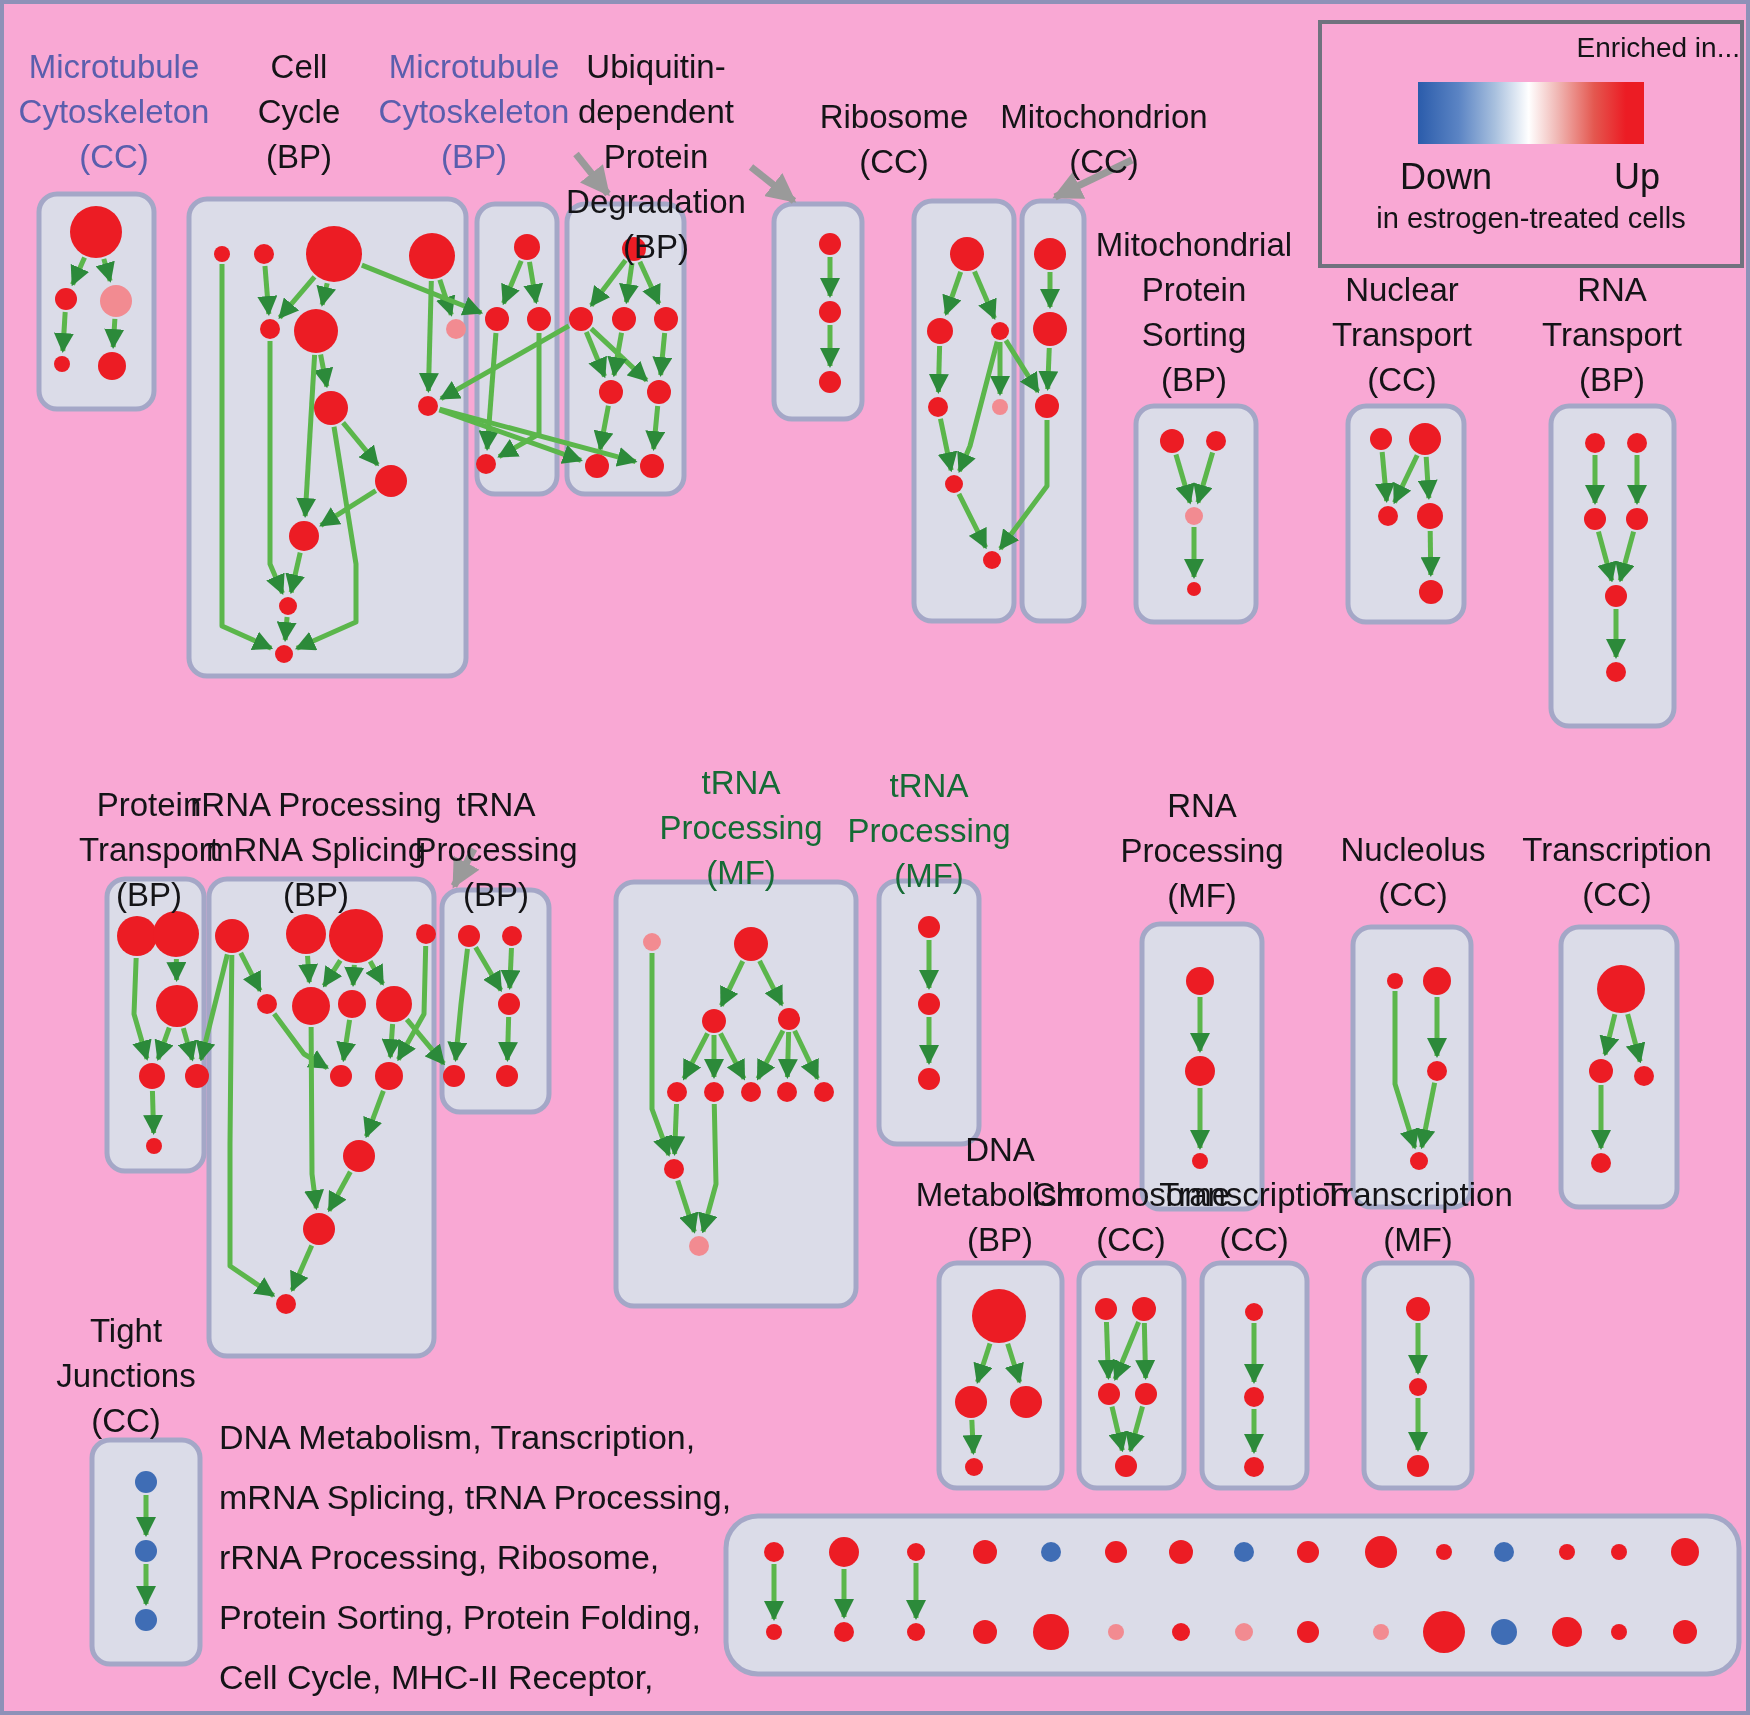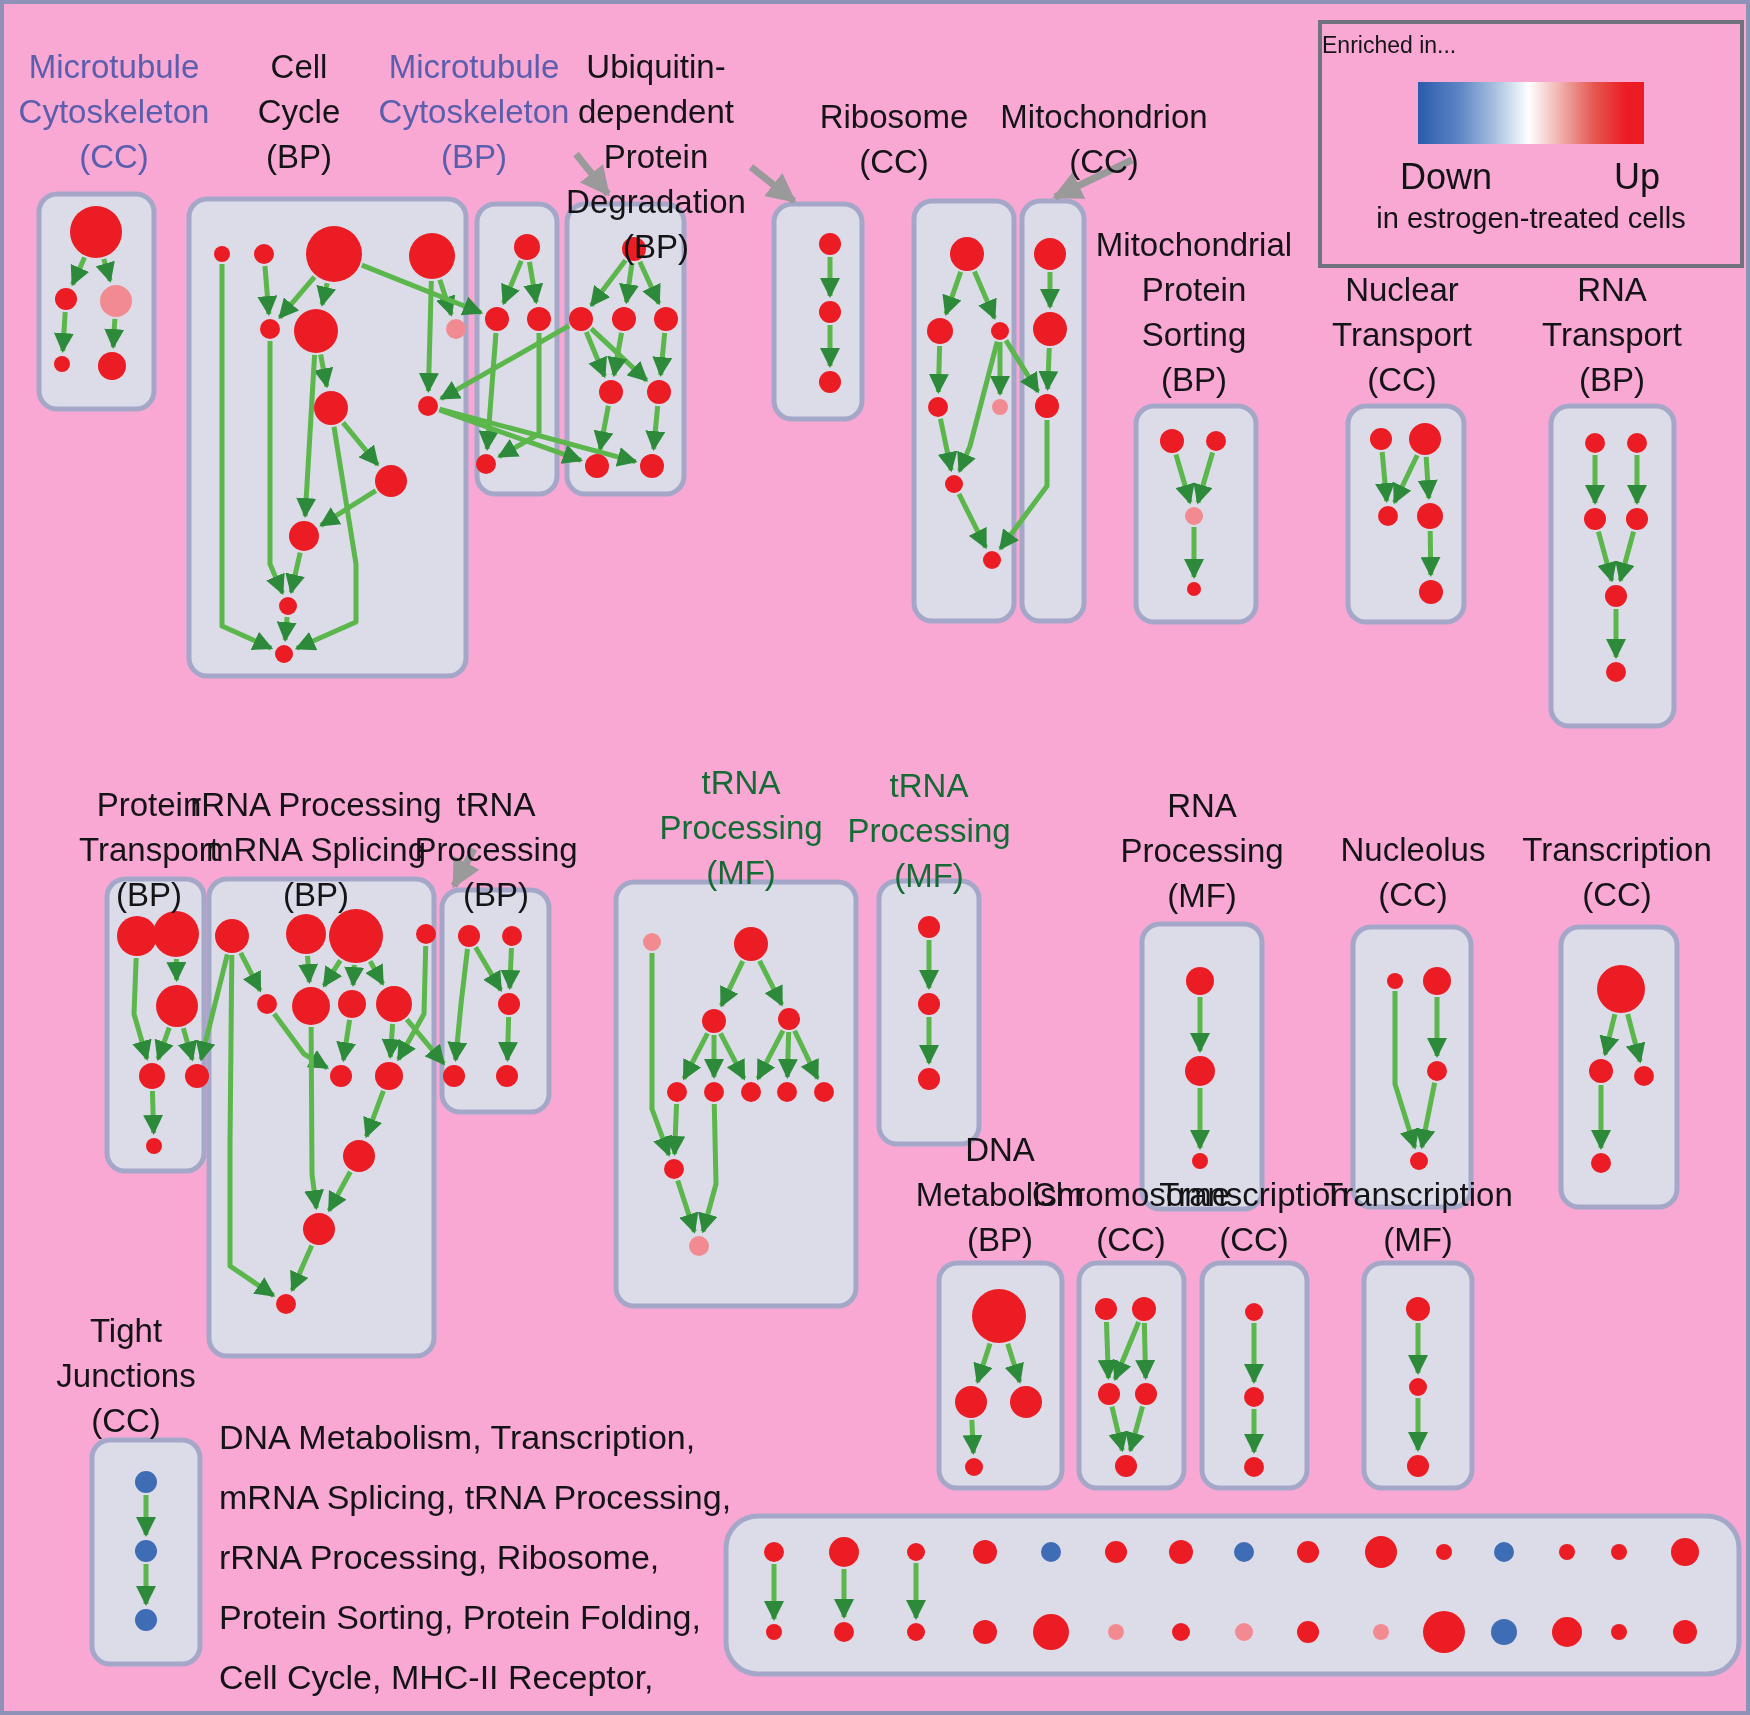--- a/index.html
+++ b/index.html
@@ -5,21 +5,21 @@
   html,body{margin:0;padding:0;background:#a9abc9;font-family:"Liberation Sans", sans-serif;}
   #stage{position:relative;width:1750px;height:1715px;background:#f9a8d4;border:4px solid #8e91b8;box-sizing:border-box;overflow:hidden;}
   #diagram{position:absolute;left:0;top:0;}
   .glabel{position:absolute;width:460px;text-align:center;font-size:33px;line-height:45px;white-space:pre-line;color:#141417;letter-spacing:0px;}
   .glabel.blue{color:#5a5ead;}
   .glabel.green{color:#156b35;}
   .glabel.black{color:#141417;}
   #text-block{position:absolute;font-size:34px;line-height:60px;white-space:pre-line;color:#141417;}
   
   #legend{position:absolute;left:1314px;top:16px;width:426px;height:248px;border:4px solid #70727e;box-sizing:border-box;}
-  #legend .title{position:absolute;top:8px;left:0;width:100%;text-align:left;font-size:23px;color:#141417;}
+  #legend .title{position:absolute;top:8px;left:0;width:100%;text-align:right;font-size:28px;color:#141417;}
   #legend .bar{position:absolute;left:96px;top:58px;width:226px;height:62px;
      background:linear-gradient(90deg,#2b5cab 0%,#5b84c4 18%,#a8c0de 34%,#ffffff 49%,#f0b6b3 62%,#e4574f 78%,#ec1c24 92%,#ec1c24 100%);}
   #legend .down{position:absolute;left:78px;top:132px;font-size:36px;color:#141417;}
   #legend .up{position:absolute;left:292px;top:132px;font-size:36px;color:#141417;}
   #legend .sub1{position:absolute;top:178px;left:0;width:100%;text-align:center;font-size:29px;color:#141417;}
   #legend .sub2{position:absolute;top:210px;left:0;width:100%;text-align:center;font-size:29px;color:#141417;}
 </style>
 </head>
 <body>
 

